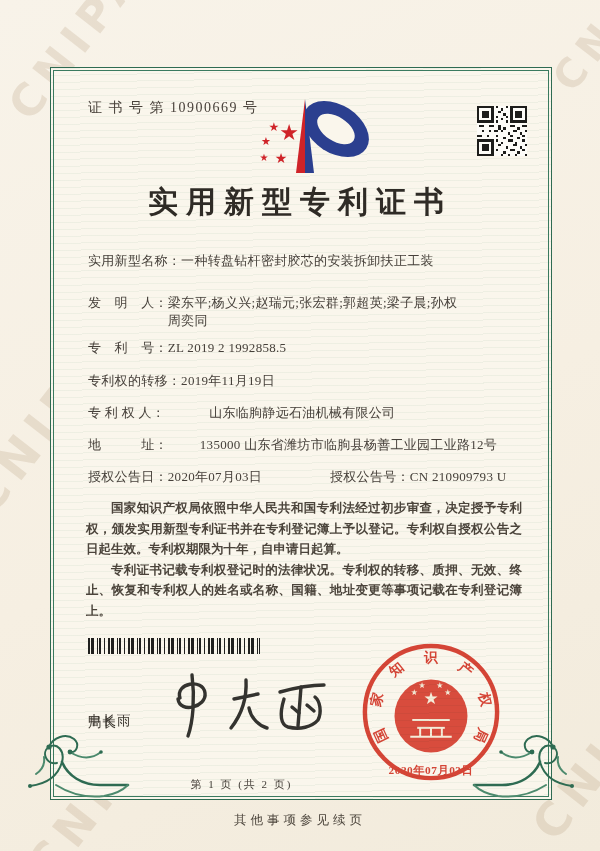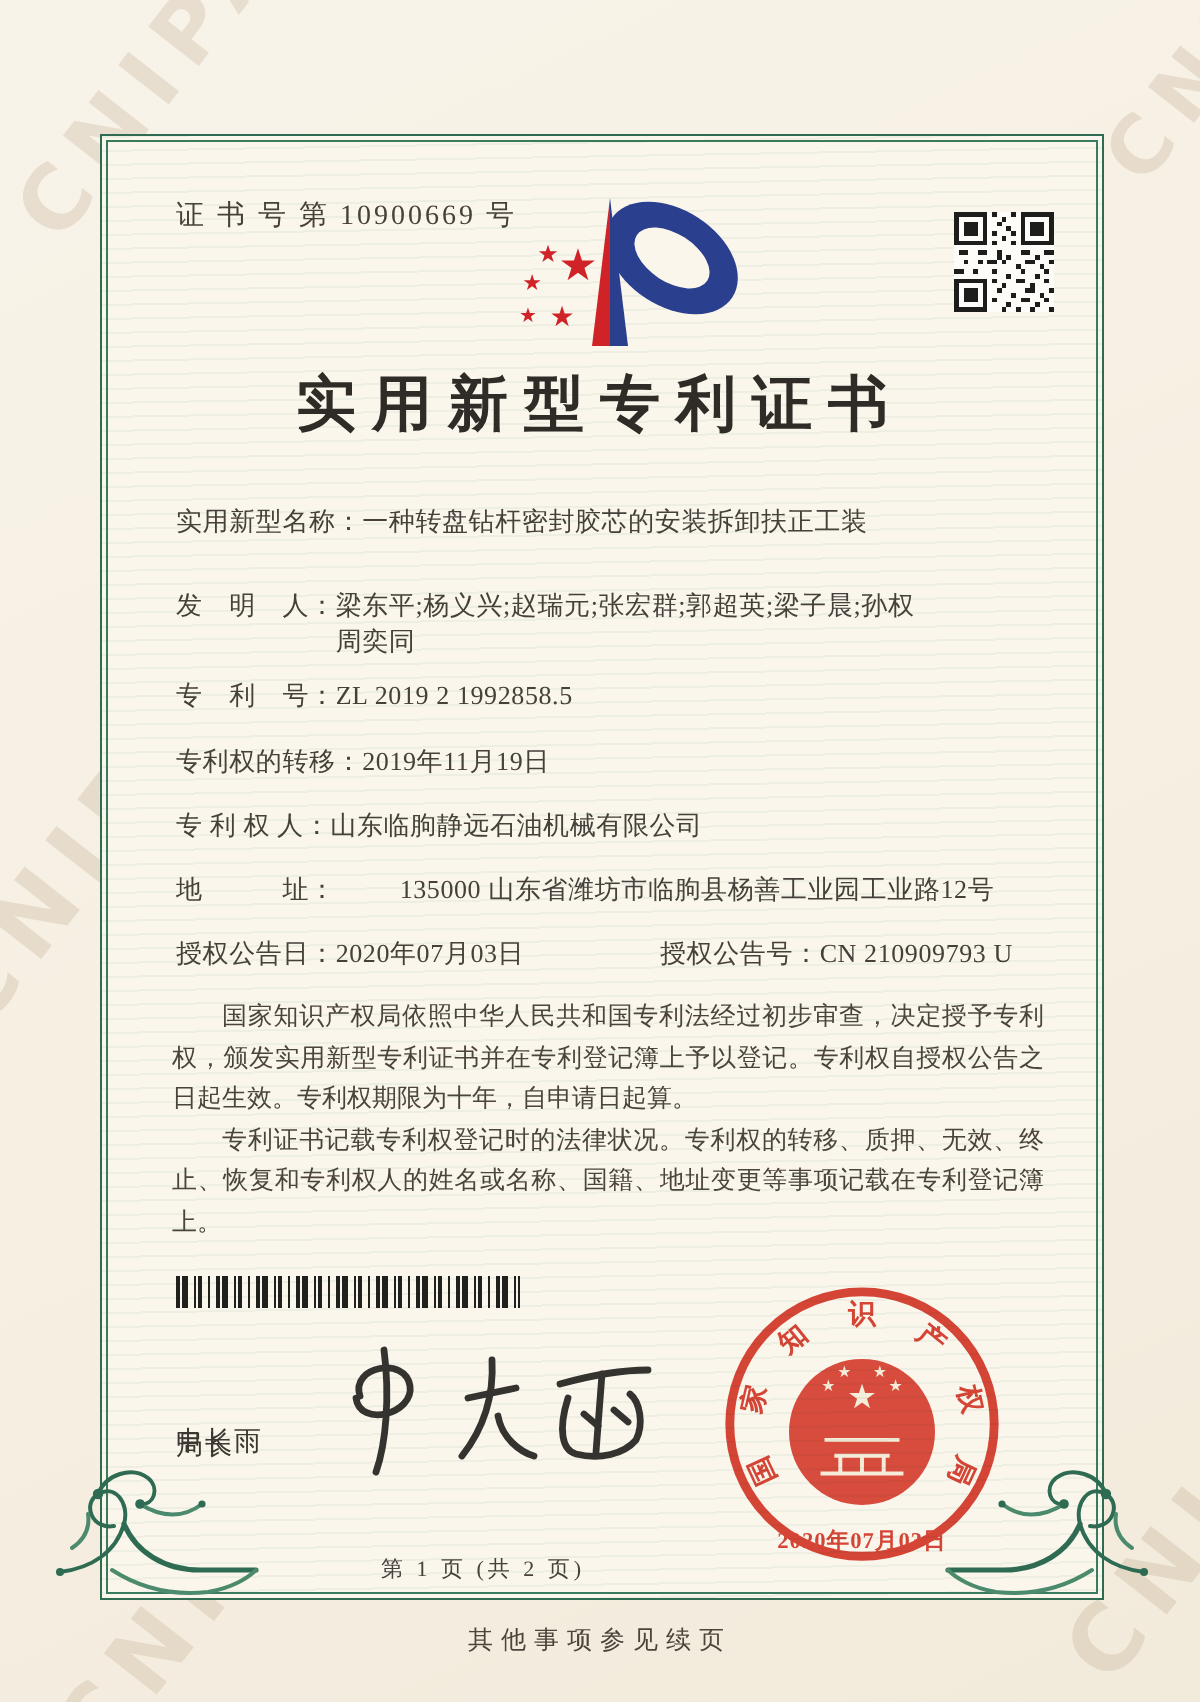--- a/index.html
+++ b/index.html
@@ -35,28 +35,28 @@
     font-size:30px;font-weight:700;letter-spacing:8px;color:#2f2b26;
   }
   .row{position:absolute;left:88px;width:438px;display:flex;font-size:13px;color:#46403a;line-height:18px;letter-spacing:0.3px;}
   .lbl{white-space:pre;flex:none;}
   .val{flex:1;}
   .val2{display:block;}
   #row-name{top:252px;}
   #row-inv{top:294px;}
   #row-pat{top:339px;}
   #row-filing{top:372px;}
-  #row-patentee{top:404px;}
+  #row-patentee{top:404px;gap:44px;}
   #row-addr{top:436px;gap:32px;}
   #row-grant{top:468px;}
   .pair1{display:inline-flex;width:242px;flex:none;align-items:center;}
   .pair2{display:inline-flex;flex:1;}
   .paras{
     position:absolute;left:86px;top:498px;width:436px;
-    font-size:12.5px;line-height:20.5px;text-align:justify;color:#4b443b;
+    font-size:12.5px;line-height:20.5px;text-align:justify;color:#4b443b;font-weight:bold;
   }
   .paras p{margin:0;text-indent:2em;}
   .barcode{
     position:absolute;left:88px;top:638px;width:172px;height:16px;
     background:repeating-linear-gradient(90deg,
       #20201e 0 2px,transparent 2px 3px,
       #20201e 3px 6px,transparent 6px 9px,
       #20201e 9px 10px,transparent 10px 11px,
       #20201e 11px 13px,transparent 13px 16px,
       #20201e 16px 17px,transparent 17px 20px);

